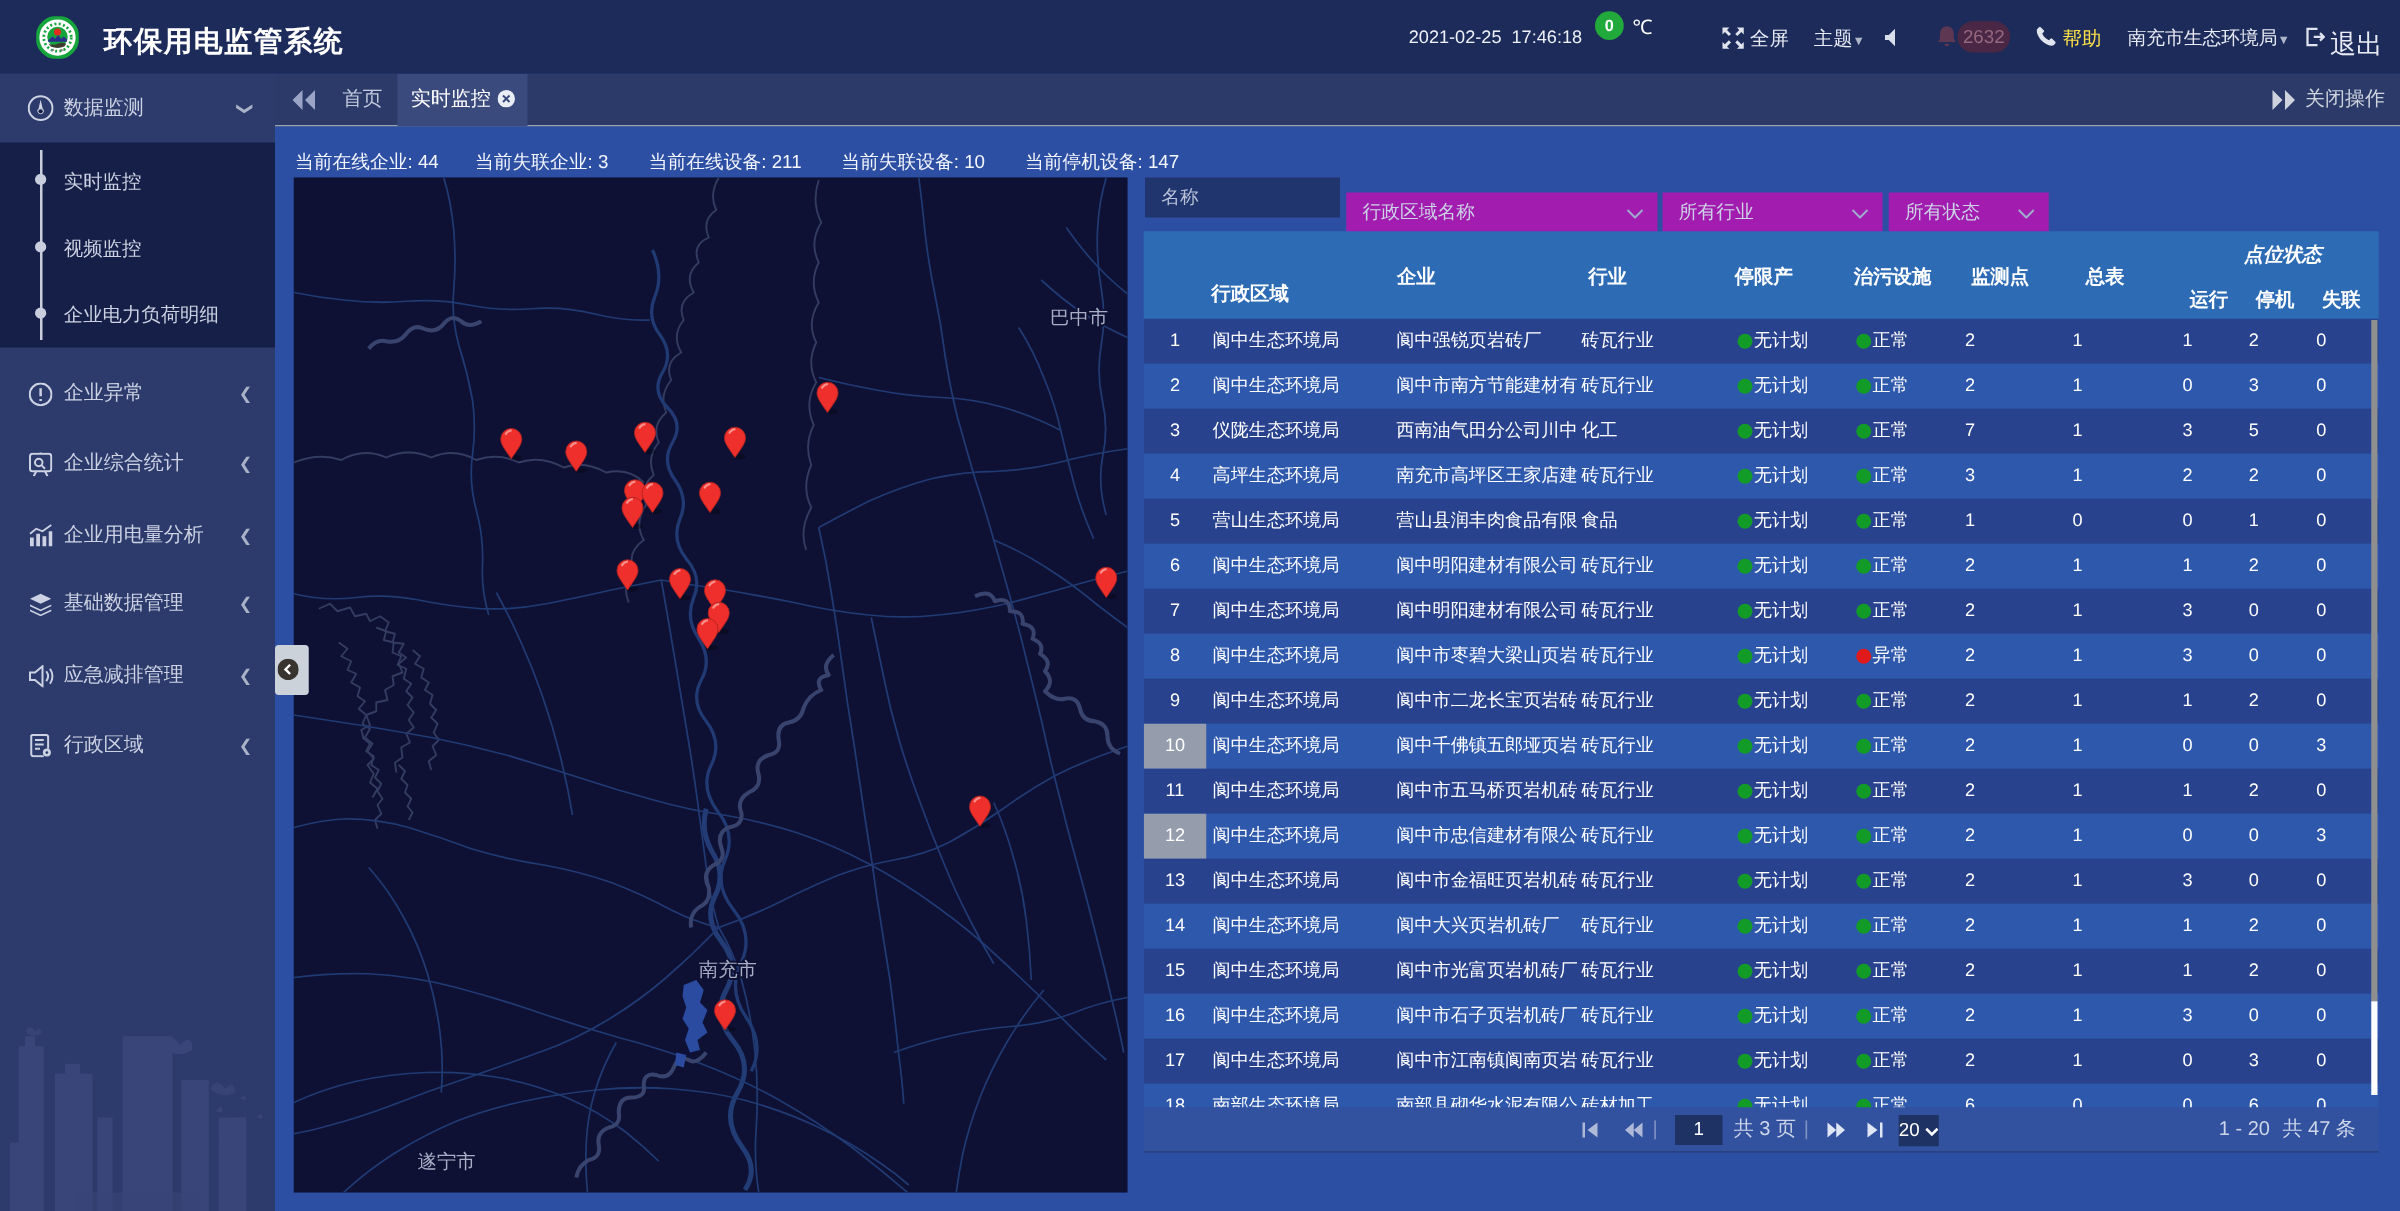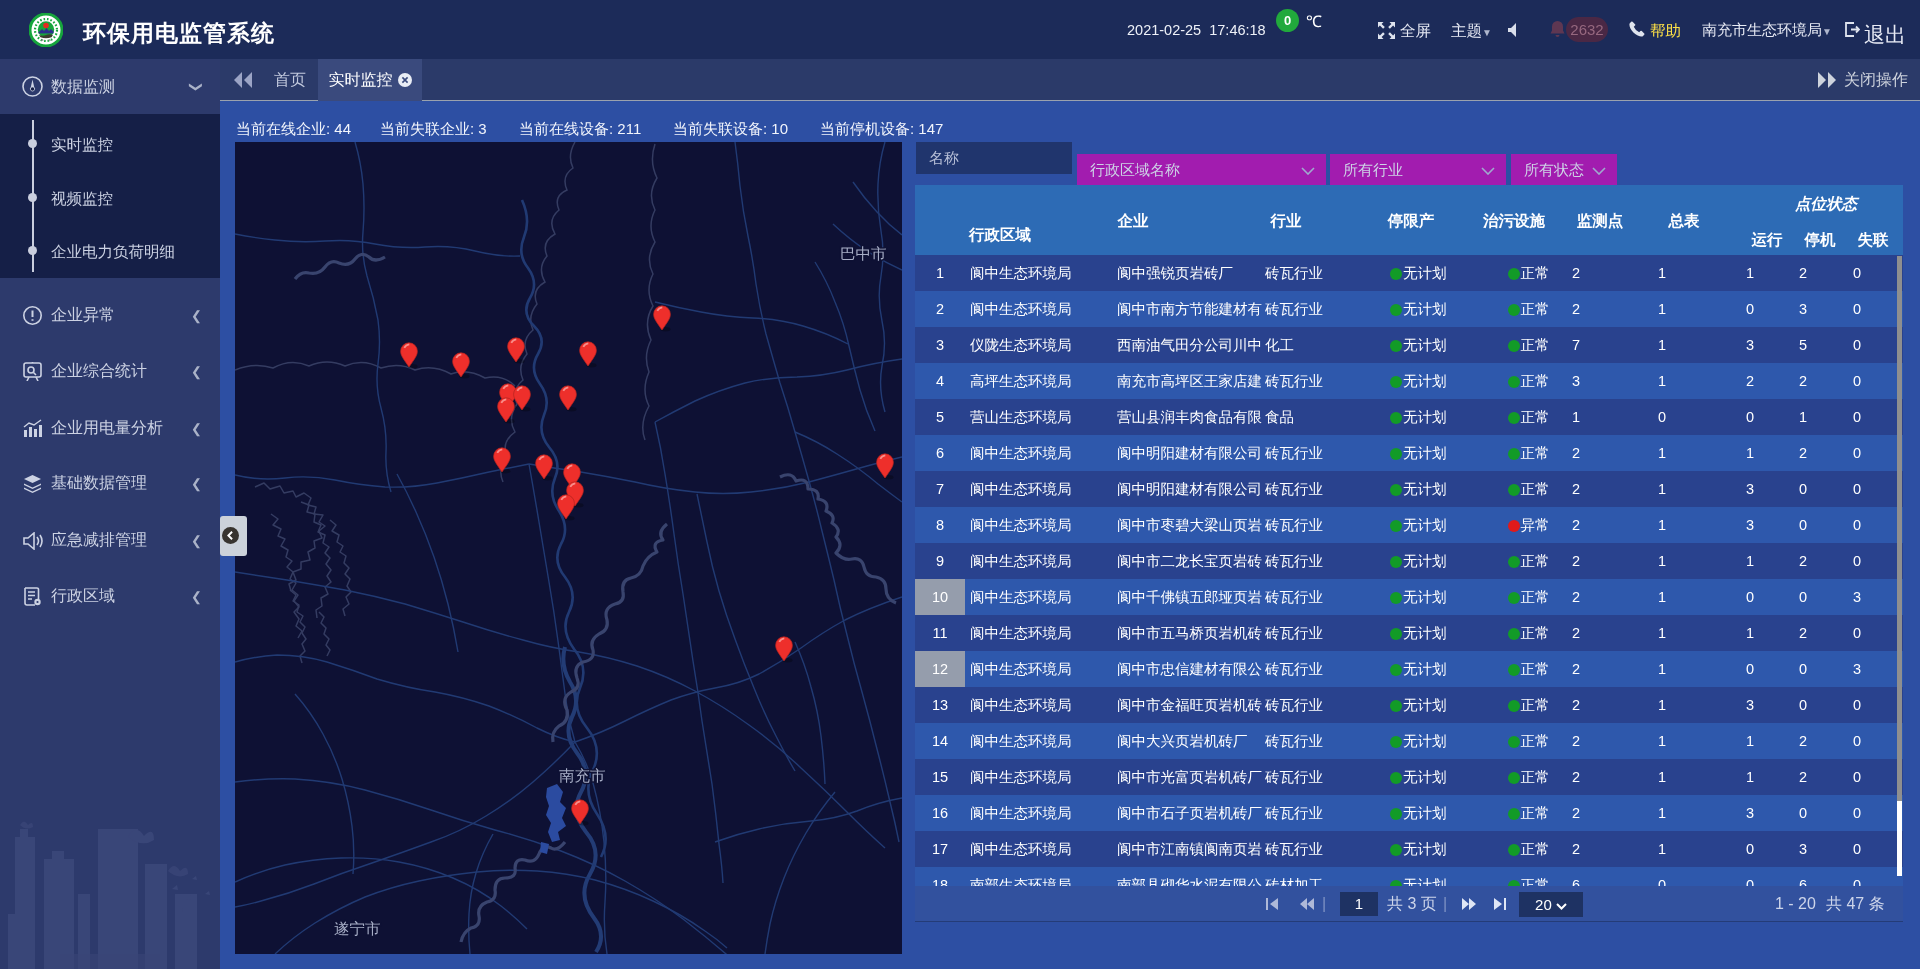--- a/index.html
+++ b/index.html
@@ -52,36 +52,36 @@
 .row { position:absolute; left:0; width:988px; height:36px; color:#fff; font-size:14.5px; }
 .row.odd { background:#29428e; }
 .row.even { background:#2e58ac; }
 .cell { position:absolute; top:0; height:36px; line-height:36px; white-space:nowrap; overflow:hidden; }
 .cnum { left:0; width:50px; text-align:center; }
 .cnum.grey { background:#959dac; }
 .creg { left:55px; width:142px; }
 .ccomp { left:202px; width:145px; }
 .cind { left:350px; width:112px; }
 .cstop { left:465px; width:100px; padding-left:10px; }
-.cfac { left:557px; width:100px; padding-left:13px;text-align:center; }
+.cfac { left:557px; width:100px; padding-left:13px; }
 .dot { display:inline-block; width:12px; height:12px; border-radius:50%; margin-right:1px; vertical-align:-1.5px; }
 .gdot { background:#129b27; }
 .rdot { background:#e01a1a; }
 .cn1 { left:645px; width:80px; text-align:center; }
 .cn2 { left:725px; width:85px; text-align:center; }
 .cn3 { left:810px; width:70px; text-align:center; }
 .cn4 { left:880px; width:55px; text-align:center; }
 .cn5 { left:935px; width:50px; text-align:center; }
 #scrolltrack { position:absolute; left:982px; top:71px; width:5px; height:545px; background:#8f8f8f; }
 #scrollthumb { position:absolute; left:982px; top:616px; width:5px; height:75px; background:#ffffff; }
 
 #pager { position:absolute; left:695px; top:784px; width:988px; height:36px; background:#32519e; border-bottom:1px solid #243c78; color:#e8ecf8; font-size:16px; }
 .pgi { position:absolute; top:0; height:36px; line-height:36px; color:#cdd5ea; }
 #pginput { position:absolute; left:425px; top:6px; width:38px; height:24px; background:#1e3263; color:#fff; text-align:center; line-height:24px; font-size:15px; }
-#pgsel { position:absolute; left:604px; top:6px; width:64px; height:25px; background:#1e3263; color:#fff; text-align:center; line-height:25px; font-size:15px; }
+#pgsel { position:absolute; left:604px; top:6px; width:32px; height:25px; background:#1e3263; color:#fff; text-align:center; line-height:25px; font-size:15px; }
 </style>
 </head>
 <body>
 
 <div id="header">
   <svg class="abs" style="left:29px;top:13px" width="34" height="34" viewBox="0 0 34 34">
     <circle cx="17" cy="17" r="16.5" fill="#ffffff"></circle>
     <circle cx="17" cy="17" r="16" fill="none" stroke="#16a53c" stroke-width="3"></circle>
     <circle cx="17" cy="17" r="11" fill="none" stroke="#16a53c" stroke-width="2.2" stroke-dasharray="1.6 1.9"></circle>
     <circle cx="17" cy="16.5" r="8.2" fill="#16a53c"></circle>
@@ -411,21 +411,21 @@
     </svg>
   </div>
 
   <div id="fname">名称</div>
   <div class="fsel" style="left:857px;width:249px;">行政区域名称<svg class="car" width="14" height="8" viewBox="0 0 14 8" fill="none" stroke="#9fabce" stroke-width="1.6">
         <path d="M1 1 L7 7 L13 1"></path>
       </svg></div>
   <div class="fsel" style="left:1110px;width:176px;">所有行业<svg class="car" width="14" height="8" viewBox="0 0 14 8" fill="none" stroke="#9fabce" stroke-width="1.6">
         <path d="M1 1 L7 7 L13 1"></path>
       </svg></div>
-  <div class="fsel" style="left:1291px;width:106px;">所有状态<svg class="car" width="14" height="8" viewBox="0 0 14 8" fill="none" stroke="#9fabce" stroke-width="1.6">
+  <div class="fsel" style="left:1291px;width:128px;">所有状态<svg class="car" width="14" height="8" viewBox="0 0 14 8" fill="none" stroke="#9fabce" stroke-width="1.6">
         <path d="M1 1 L7 7 L13 1"></path>
       </svg></div>
 
   <div id="tablewrap">
     <div id="thead">
       <div class="th" style="left:25px;top:40px;width:120px;">行政区域</div>
       <div class="th" style="left:158px;top:26px;width:120px;">企业</div>
       <div class="th" style="left:311px;top:26px;width:120px;">行业</div>
       <div class="th" style="left:436px;top:26px;width:120px;">停限产</div>
       <div class="th" style="left:539px;top:26px;width:120px;">治污设施</div>

